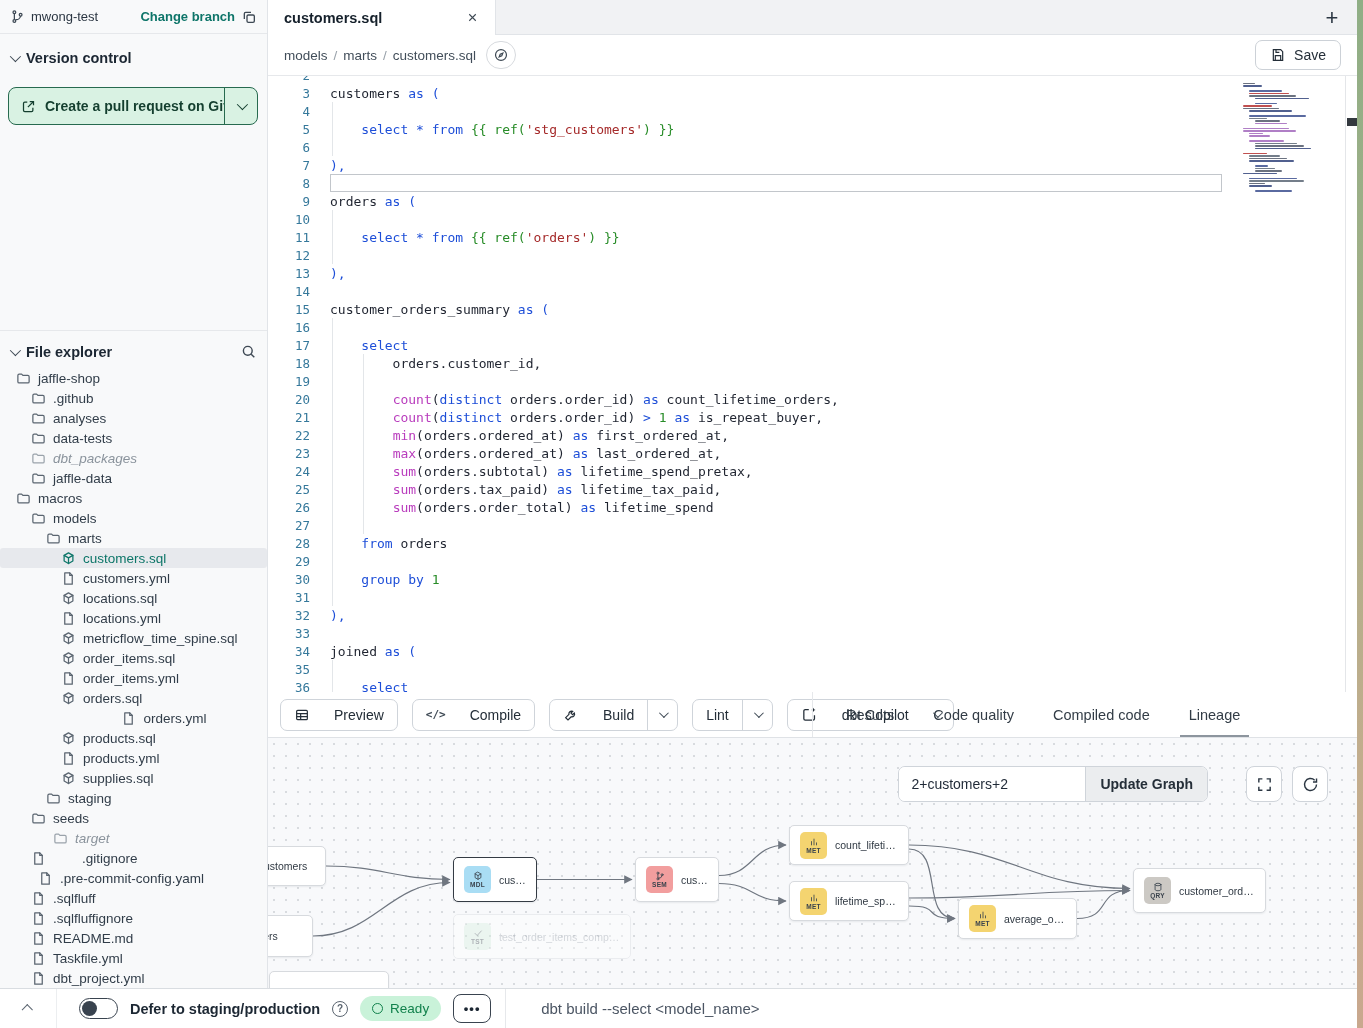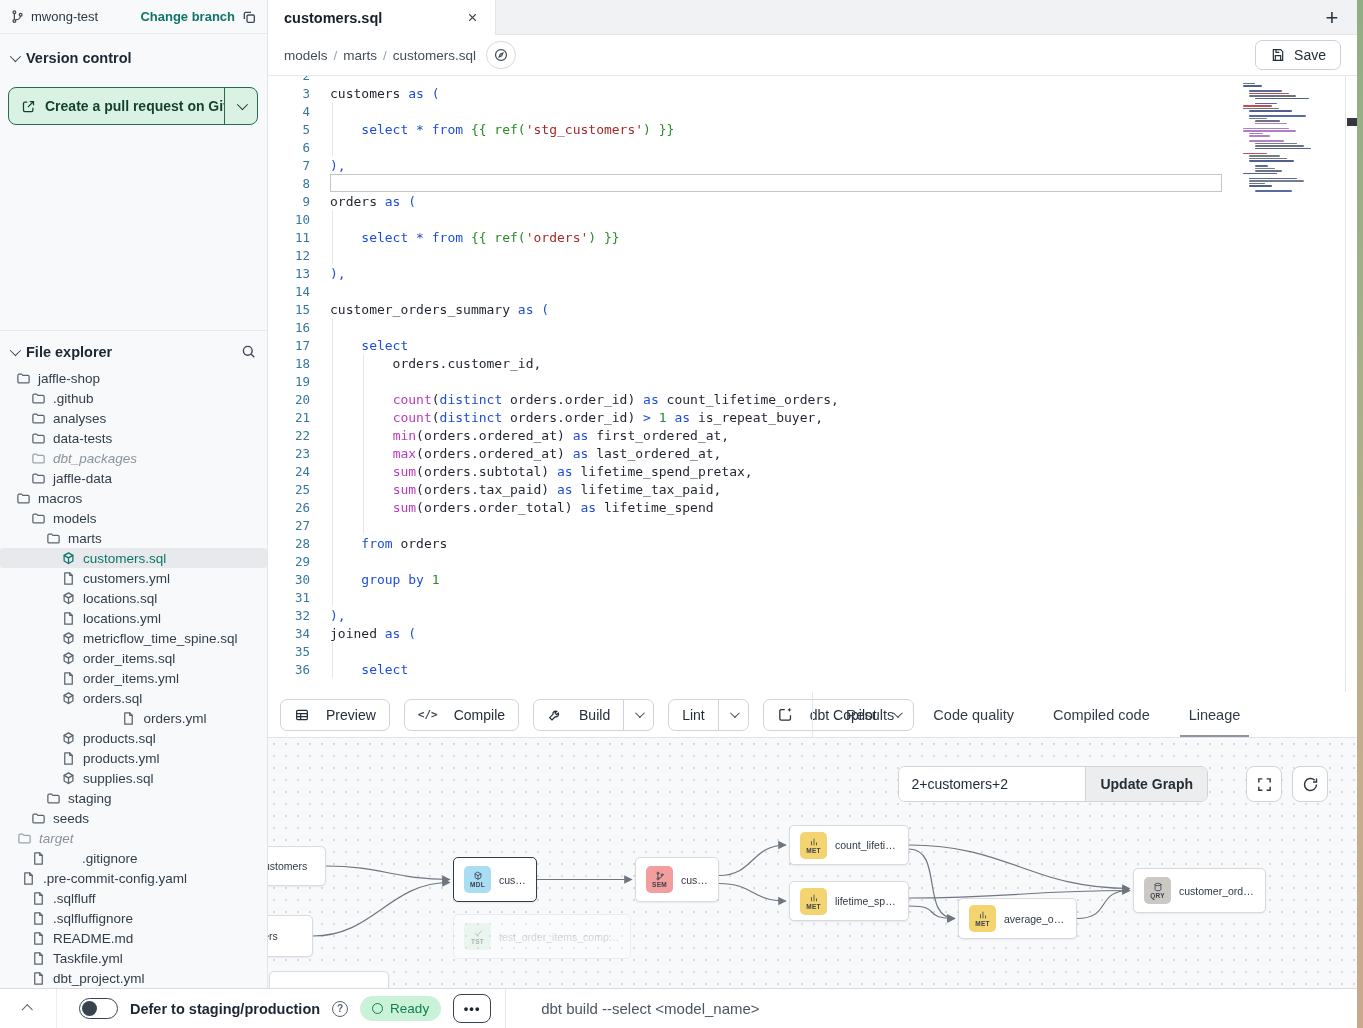--- a/index.html
+++ b/index.html
@@ -54,21 +54,21 @@
   .tok-j { color:#278c27; } .tok-num { color:#278c27; } .tok-t { color:#1f2430; }
   #minimap { position:absolute; top:6px; right:26px; width:88px; height:114px; overflow:hidden; }
   .mrow { height:2.5px; display:flex; gap:2px; align-items:center; }
   .mbar { height:1.5px; border-radius:1px; }
   #vscroll { position:absolute; top:0; right:0; bottom:0; width:12px; background:#fff; border-left:1px solid #e4e6e9; }
   #vthumb { position:absolute; top:42px; left:1px; width:10px; height:8px; background:#33383e; }
 
   
   #toolbar { position:absolute; top:692px; left:0; right:0; height:46px; background:#fff; border-bottom:1px solid #dfe2e6; display:flex; align-items:center; padding-left:12px; gap:14px; }
   .tbtn { height:32px; background:#fff; border:1px solid #cfd4da; border-radius:7px; display:flex; align-items:center; font-size:14px; color:#242e38; cursor:pointer; }
-  .tbtn .seg { display:flex; align-items:center; gap:16px; padding:0 13px; height:100%; }
+  .tbtn .seg { display:flex; align-items:center; gap:24px; padding:0 13px; height:100%; }
   .tbtn .dseg { border-left:1px solid #cfd4da; width:30px; display:flex; align-items:center; justify-content:center; height:100%; }
   .tbtn .chev { width:7px; height:7px; border-color:#3e4954; transform:rotate(45deg) translateY(-2px); }
   .code-ic { font-family:"DejaVu Sans Mono",monospace; font-size:11px; font-weight:700; color:#3e4954; }
   #tb-divider { position:absolute; left:544px; top:0; bottom:0; width:1px; background:#e6e8eb; }
   #panel-tabs { position:absolute; left:575px; top:0; height:100%; display:flex; gap:33px; align-items:center; }
   .ptab { font-size:14.5px; color:#323c46; height:100%; display:flex; align-items:center; padding:0 3px; cursor:pointer; position:relative; }
   .ptab.active::after { content:""; position:absolute; left:-6px; right:-6px; bottom:0; height:2.5px; background:#8d959e; }
 
   
   #lineage { position:absolute; top:738px; left:0; right:0; bottom:0; background-color:#f8f9fb; background-image:radial-gradient(circle,#d8dbdf 1px,rgba(0,0,0,0) 1.1px); background-size:12px 12px; overflow:hidden; }
@@ -350,38 +350,38 @@
           <span>staging</span>
         </div>
         <div class="trow" style="padding-left: 31px;">
           <span class="ticon">
             <svg width="15" height="15" viewBox="0 0 24 24" fill="none" stroke="currentColor" stroke-width="2" stroke-linecap="round" stroke-linejoin="round">
               <path d="M3 7a2 2 0 0 1 2-2h4l2 2h8a2 2 0 0 1 2 2v8a2 2 0 0 1-2 2H5a2 2 0 0 1-2-2z"></path>
             </svg>
           </span>
           <span>seeds</span>
         </div>
-        <div class="trow muted" style="padding-left: 17px;">
+        <div class="trow muted" style="padding-left: 38px; margin-left: 15px;">
           <span class="ticon">
             <svg width="15" height="15" viewBox="0 0 24 24" fill="none" stroke="currentColor" stroke-width="2" stroke-linecap="round" stroke-linejoin="round">
               <path d="M3 7a2 2 0 0 1 2-2h4l2 2h8a2 2 0 0 1 2 2v8a2 2 0 0 1-2 2H5a2 2 0 0 1-2-2z"></path>
             </svg>
           </span>
           <span>target</span>
         </div>
         <div class="trow" style="padding-left: 31px; gap: 36px;">
           <span class="ticon">
             <svg width="15" height="15" viewBox="0 0 24 24" fill="none" stroke="currentColor" stroke-width="2" stroke-linecap="round" stroke-linejoin="round">
               <path d="M6 3h8l4 4v14H6z"></path>
               <path d="M14 3v4h4"></path>
             </svg>
           </span>
           <span>.gitignore</span>
         </div>
-        <div class="trow" style="padding-left: 21px;">
+        <div class="trow" style="padding-left: 38px;">
           <span class="ticon">
             <svg width="15" height="15" viewBox="0 0 24 24" fill="none" stroke="currentColor" stroke-width="2" stroke-linecap="round" stroke-linejoin="round">
               <path d="M6 3h8l4 4v14H6z"></path>
               <path d="M14 3v4h4"></path>
             </svg>
           </span>
           <span>.pre-commit-config.yaml</span>
         </div>
         <div class="trow" style="padding-left: 31px;">
           <span class="ticon">
@@ -495,20 +495,21 @@
         <div class="line"><span class="ln">23</span><span class="guide" style="left:64px"></span><span class="guide" style="left:95.2px"></span><span class="ct"><span class="tok-t">        </span><span class="tok-f">max</span><span class="tok-t">(orders.ordered_at) </span><span class="tok-k">as</span><span class="tok-t"> last_ordered_at,</span></span></div>
         <div class="line"><span class="ln">24</span><span class="guide" style="left:64px"></span><span class="guide" style="left:95.2px"></span><span class="ct"><span class="tok-t">        </span><span class="tok-f">sum</span><span class="tok-t">(orders.subtotal) </span><span class="tok-k">as</span><span class="tok-t"> lifetime_spend_pretax,</span></span></div>
         <div class="line"><span class="ln">25</span><span class="guide" style="left:64px"></span><span class="guide" style="left:95.2px"></span><span class="ct"><span class="tok-t">        </span><span class="tok-f">sum</span><span class="tok-t">(orders.tax_paid) </span><span class="tok-k">as</span><span class="tok-t"> lifetime_tax_paid,</span></span></div>
         <div class="line"><span class="ln">26</span><span class="guide" style="left:64px"></span><span class="guide" style="left:95.2px"></span><span class="ct"><span class="tok-t">        </span><span class="tok-f">sum</span><span class="tok-t">(orders.order_total) </span><span class="tok-k">as</span><span class="tok-t"> lifetime_spend</span></span></div>
         <div class="line"><span class="ln">27</span><span class="guide" style="left:64px"></span><span class="guide" style="left:95.2px"></span><span class="ct"></span></div>
         <div class="line"><span class="ln">28</span><span class="guide" style="left:64px"></span><span class="ct"><span class="tok-t">    </span><span class="tok-k">from</span><span class="tok-t"> orders</span></span></div>
         <div class="line"><span class="ln">29</span><span class="guide" style="left:64px"></span><span class="ct"></span></div>
         <div class="line"><span class="ln">30</span><span class="guide" style="left:64px"></span><span class="ct"><span class="tok-t">    </span><span class="tok-k">group by</span><span class="tok-t"> </span><span class="tok-num">1</span></span></div>
         <div class="line"><span class="ln">31</span><span class="guide" style="left:64px"></span><span class="ct"></span></div>
         <div class="line"><span class="ln">32</span><span class="ct"><span class="tok-k">),</span></span></div>
+        <div class="line"><span class="ln">33</span><span class="ct"></span></div>
         <div class="line"><span class="ln">34</span><span class="ct"><span class="tok-t">joined</span><span class="tok-k"> as (</span></span></div>
         <div class="line"><span class="ln">35</span><span class="guide" style="left:64px"></span><span class="ct"></span></div>
         <div class="line"><span class="ln">36</span><span class="guide" style="left:64px"></span><span class="ct"><span class="tok-t">    </span><span class="tok-k">select</span></span></div>
       </div>
     <div id="minimap">
         <div class="mrow">
           <span class="mbar" style="margin-left:0px;width:12px;background:#6b7280"></span>
         </div>
         <div class="mrow">
           <span class="mbar" style="margin-left:0px;width:19px;background:#51608f"></span>

